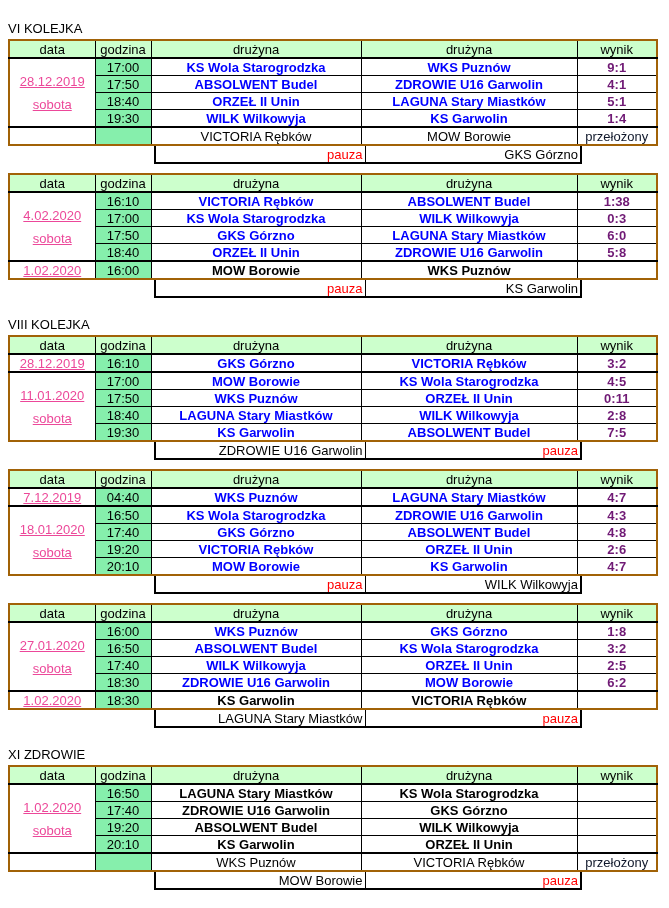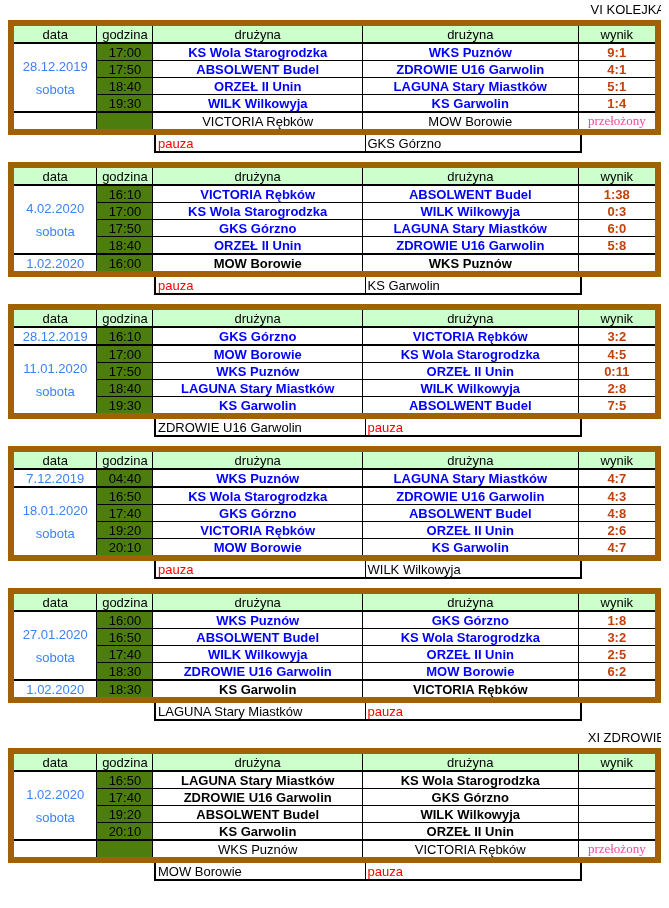--- a/index.html
+++ b/index.html
@@ -5,56 +5,57 @@
   html, body { background: #ffffff; }
   body {
     margin: 2px 8px 8px;
     font-family: "Liberation Sans", sans-serif;
     font-size: 13px;
     color: #000000;
   }
   .kolejka { margin-bottom: 9px; }
   .title {
     width: 657px;
-    text-align: right;
+    text-align: left;
     line-height: 15px;
     margin-bottom: 3px;
+    margin-top: 19px;
   }
   table { border-collapse: collapse; table-layout: fixed; }
-  table.main { border: 6px solid #a16207; padding-left: 40px; }
+  table.main { border: 2px solid #a16207; padding-left: 40px; }
   .main th, .main td {
     border: 1px solid #000;
     height: 16px;
     padding: 0 2px;
     text-align: center;
     vertical-align: middle;
     overflow: hidden;
   }
   .main thead th {
     background: #ccffcc;
     font-weight: normal;
     border-bottom: 2px solid #000;
   }
   tr.grp td { border-top: 2px solid #000; }
-  td.date { color: #3b82f6; white-space: pre-line; }
+  td.date { color: #ec4899; white-space: pre-line; text-decoration: underline; }
   td.date2 { line-height: 23px; }
-  td.time { background: #4d7c0f; }
+  td.time { background: #86efac; }
   .t-played { color: #0000ff; font-weight: bold; }
   .t-sched  { color: #000000; font-weight: bold; }
   .t-plain  { color: #000000; }
   .t-pauza  { color: #ff0000; }
-  .w-score  { color: #c2410c; font-weight: bold; }
-  .w-przel  { color: #ec4899; font-family: Liberation Serif, serif; }
+  .w-score  { color: #701a75; font-weight: bold; }
+  .w-przel  { color: #0f172a; }
   table.pz { margin-left: 146px; border: 2px solid #000; border-top: none; }
   .pz td {
     border: 1px solid #000;
     border-top: none;
     height: 16px;
     padding: 0 2px;
-    text-align: left;
+    text-align: right;
     vertical-align: middle;
   }
   .c-date  { width: 86px; }
   .c-time  { width: 56px; }
   .c-home  { width: 210px; }
   .c-away  { width: 216px; }
   .c-wynik { width: 80px; }
 </style>
 </head>
 <body>
@@ -191,20 +192,21 @@
       <tbody>
         <tr>
             <td class="t-pauza">pauza</td>
             <td class="t-plain">KS Garwolin</td>
           </tr>
       </tbody>
     </table>
   </div>
 
   <div class="kolejka">
+    <div class="title">VIII KOLEJKA</div>
     <table class="main">
       <colgroup>
         <col class="c-date">
           <col class="c-time">
           <col class="c-home">
           <col class="c-away">
           <col class="c-wynik">
       </colgroup>
       <thead>
         <tr>

